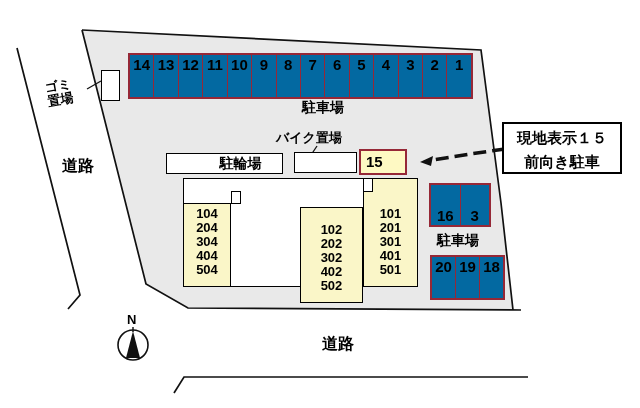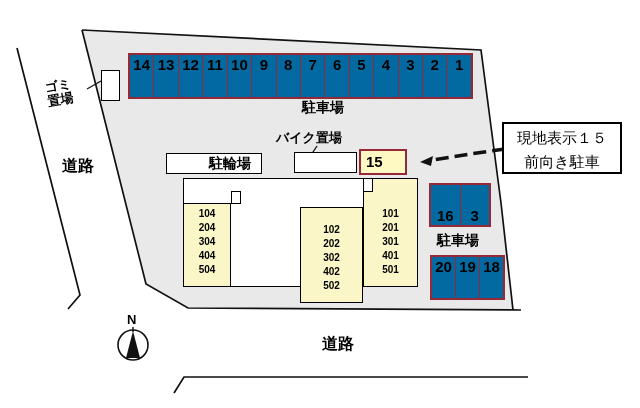--- a/index.html
+++ b/index.html
@@ -15,27 +15,27 @@
          font-weight:bold;font-size:14px;padding-top:1px;overflow:hidden;}
   .pcell:last-child{border-right:none;}
   .prow.num-bottom .pcell{display:flex;align-items:flex-end;justify-content:center;
          padding-bottom:1px;font-size:15px;}
   .prow.num-top .pcell{font-size:15px;}
   
   .wbox{background:#fff;border:1.5px solid #000;}
   
   .bshell{background:#fff;border:1.5px solid #000;}
   .ublock{background:#faf6c8;border:1.5px solid #000;text-align:center;
-          font-weight:bold;font-size:10px;line-height:14px;}
+          font-weight:bold;font-size:13px;line-height:14px;}
   .bnotch{background:#fff;border:1.5px solid #000;}
   
   .jl{font-weight:bold;white-space:nowrap;line-height:1.1;}
   .f13{font-size:13px;} .f14{font-size:14px;} .f16{font-size:16px;}
   .callout{background:#fff;border:2px solid #000;text-align:center;
-           font-weight:normal;font-size:15px;line-height:24px;padding-top:2px;}
+           font-weight:bold;font-size:15px;line-height:24px;padding-top:2px;}
   .space15{background:#fef9c3;border:2px solid #962837;font-weight:bold;
            font-size:15px;line-height:22px;padding-left:5px;}
   .trash-label{transform:rotate(-10deg);transform-origin:50% 50%;text-align:center;
            font-weight:bold;font-size:13px;line-height:14px;}
   .compass-n{font-weight:bold;font-size:13px;}
 </style>
 </head>
 <body>
 
 <div id="stage">
@@ -78,21 +78,21 @@
   <div class="abs jl f14" style="left:302px;top:100px;">駐車場</div>
 
   <div class="abs wbox" style="left:101px;top:70px;width:19px;height:31px;"></div>
   <div class="abs trash-label" style="left:46px;top:79px;">
     <div>ゴミ</div>
     <div>置場</div>
   </div>
 
   <div class="abs jl f16" style="left:62px;top:157px;">道路</div>
 
-  <div class="abs wbox jl f14" style="left:166px;top:153px;width:96px;height:21px;text-align:center;line-height:18px;padding-left:32px;">駐輪場</div>
+  <div class="abs wbox jl f14" style="left:166px;top:153px;width:117px;height:21px;text-align:center;line-height:18px;padding-left:32px;">駐輪場</div>
 
   <div class="abs jl f13" style="left:276px;top:131px;">バイク置場</div>
   <div class="abs wbox" style="left:294px;top:152px;width:63px;height:21px;"></div>
 
   <div class="abs space15" style="left:359px;top:149px;width:48px;height:26px;">15</div>
 
   <div class="abs bshell" style="left:183px;top:178px;width:235px;height:109px;"></div>
   <div class="abs bnotch" style="left:231px;top:191px;width:10px;height:13px;"></div>
   <div class="abs ublock" style="left:183px;top:203px;width:48px;height:84px;padding-top:3px;">
       <div>104</div>

